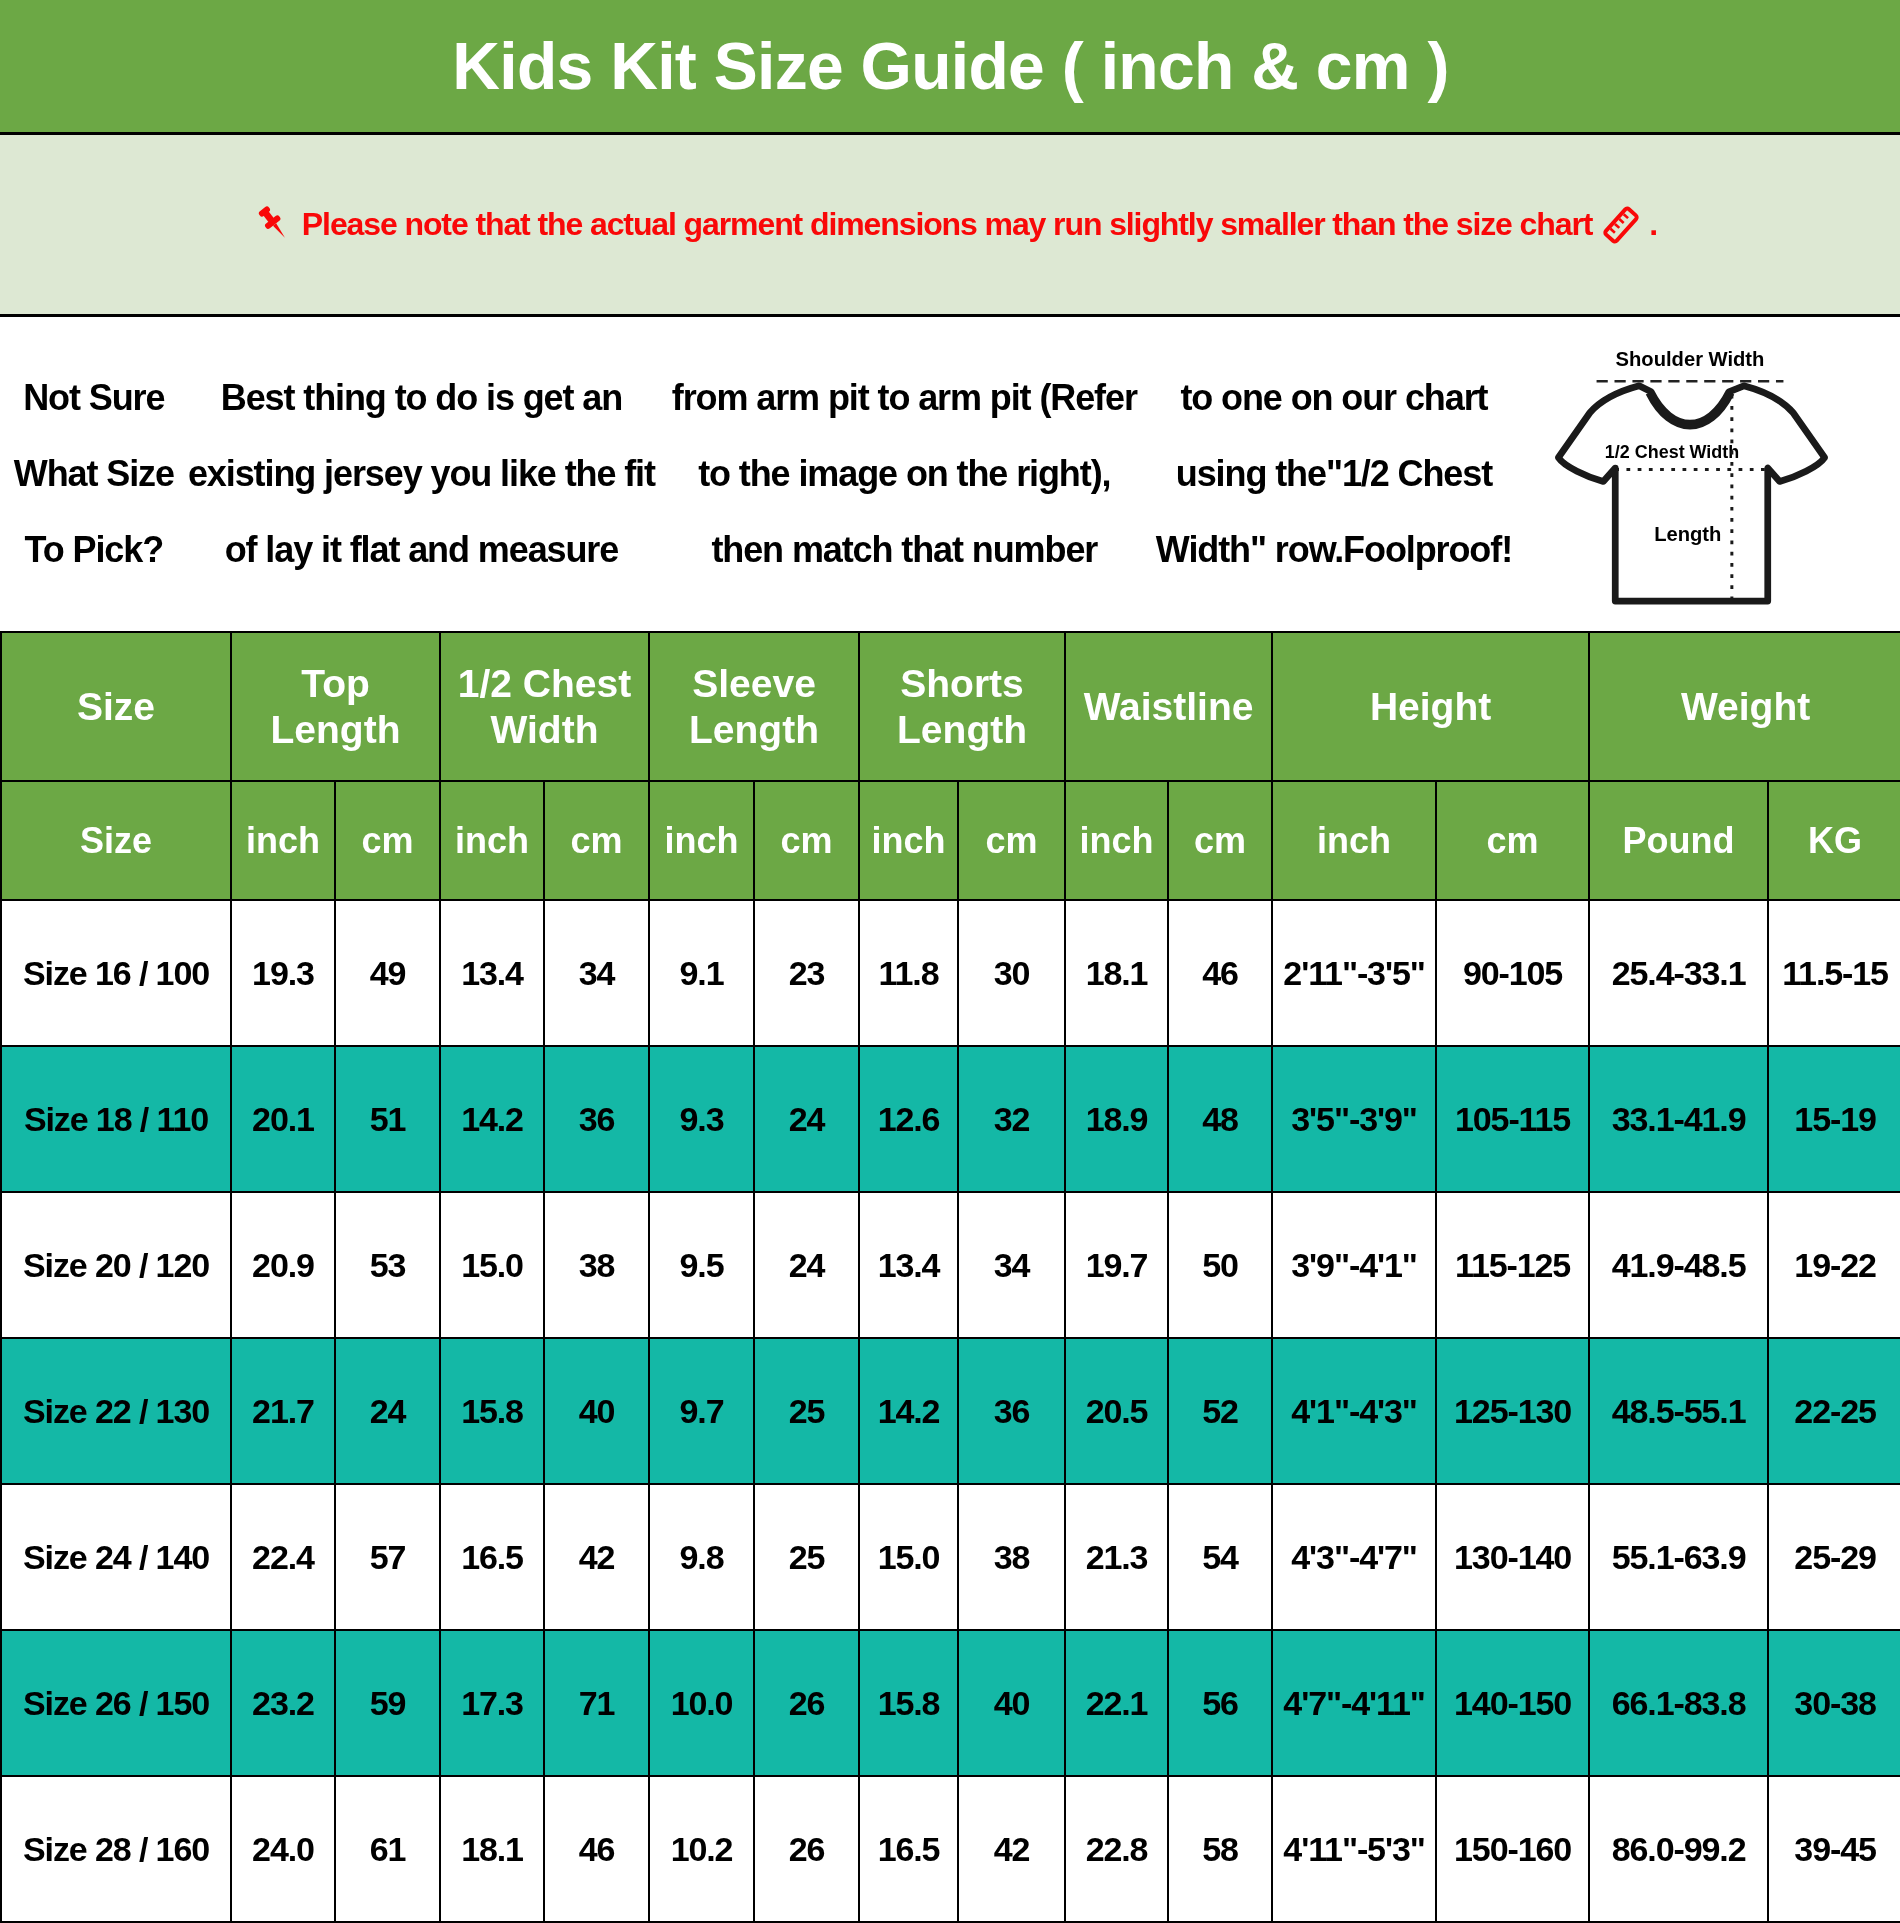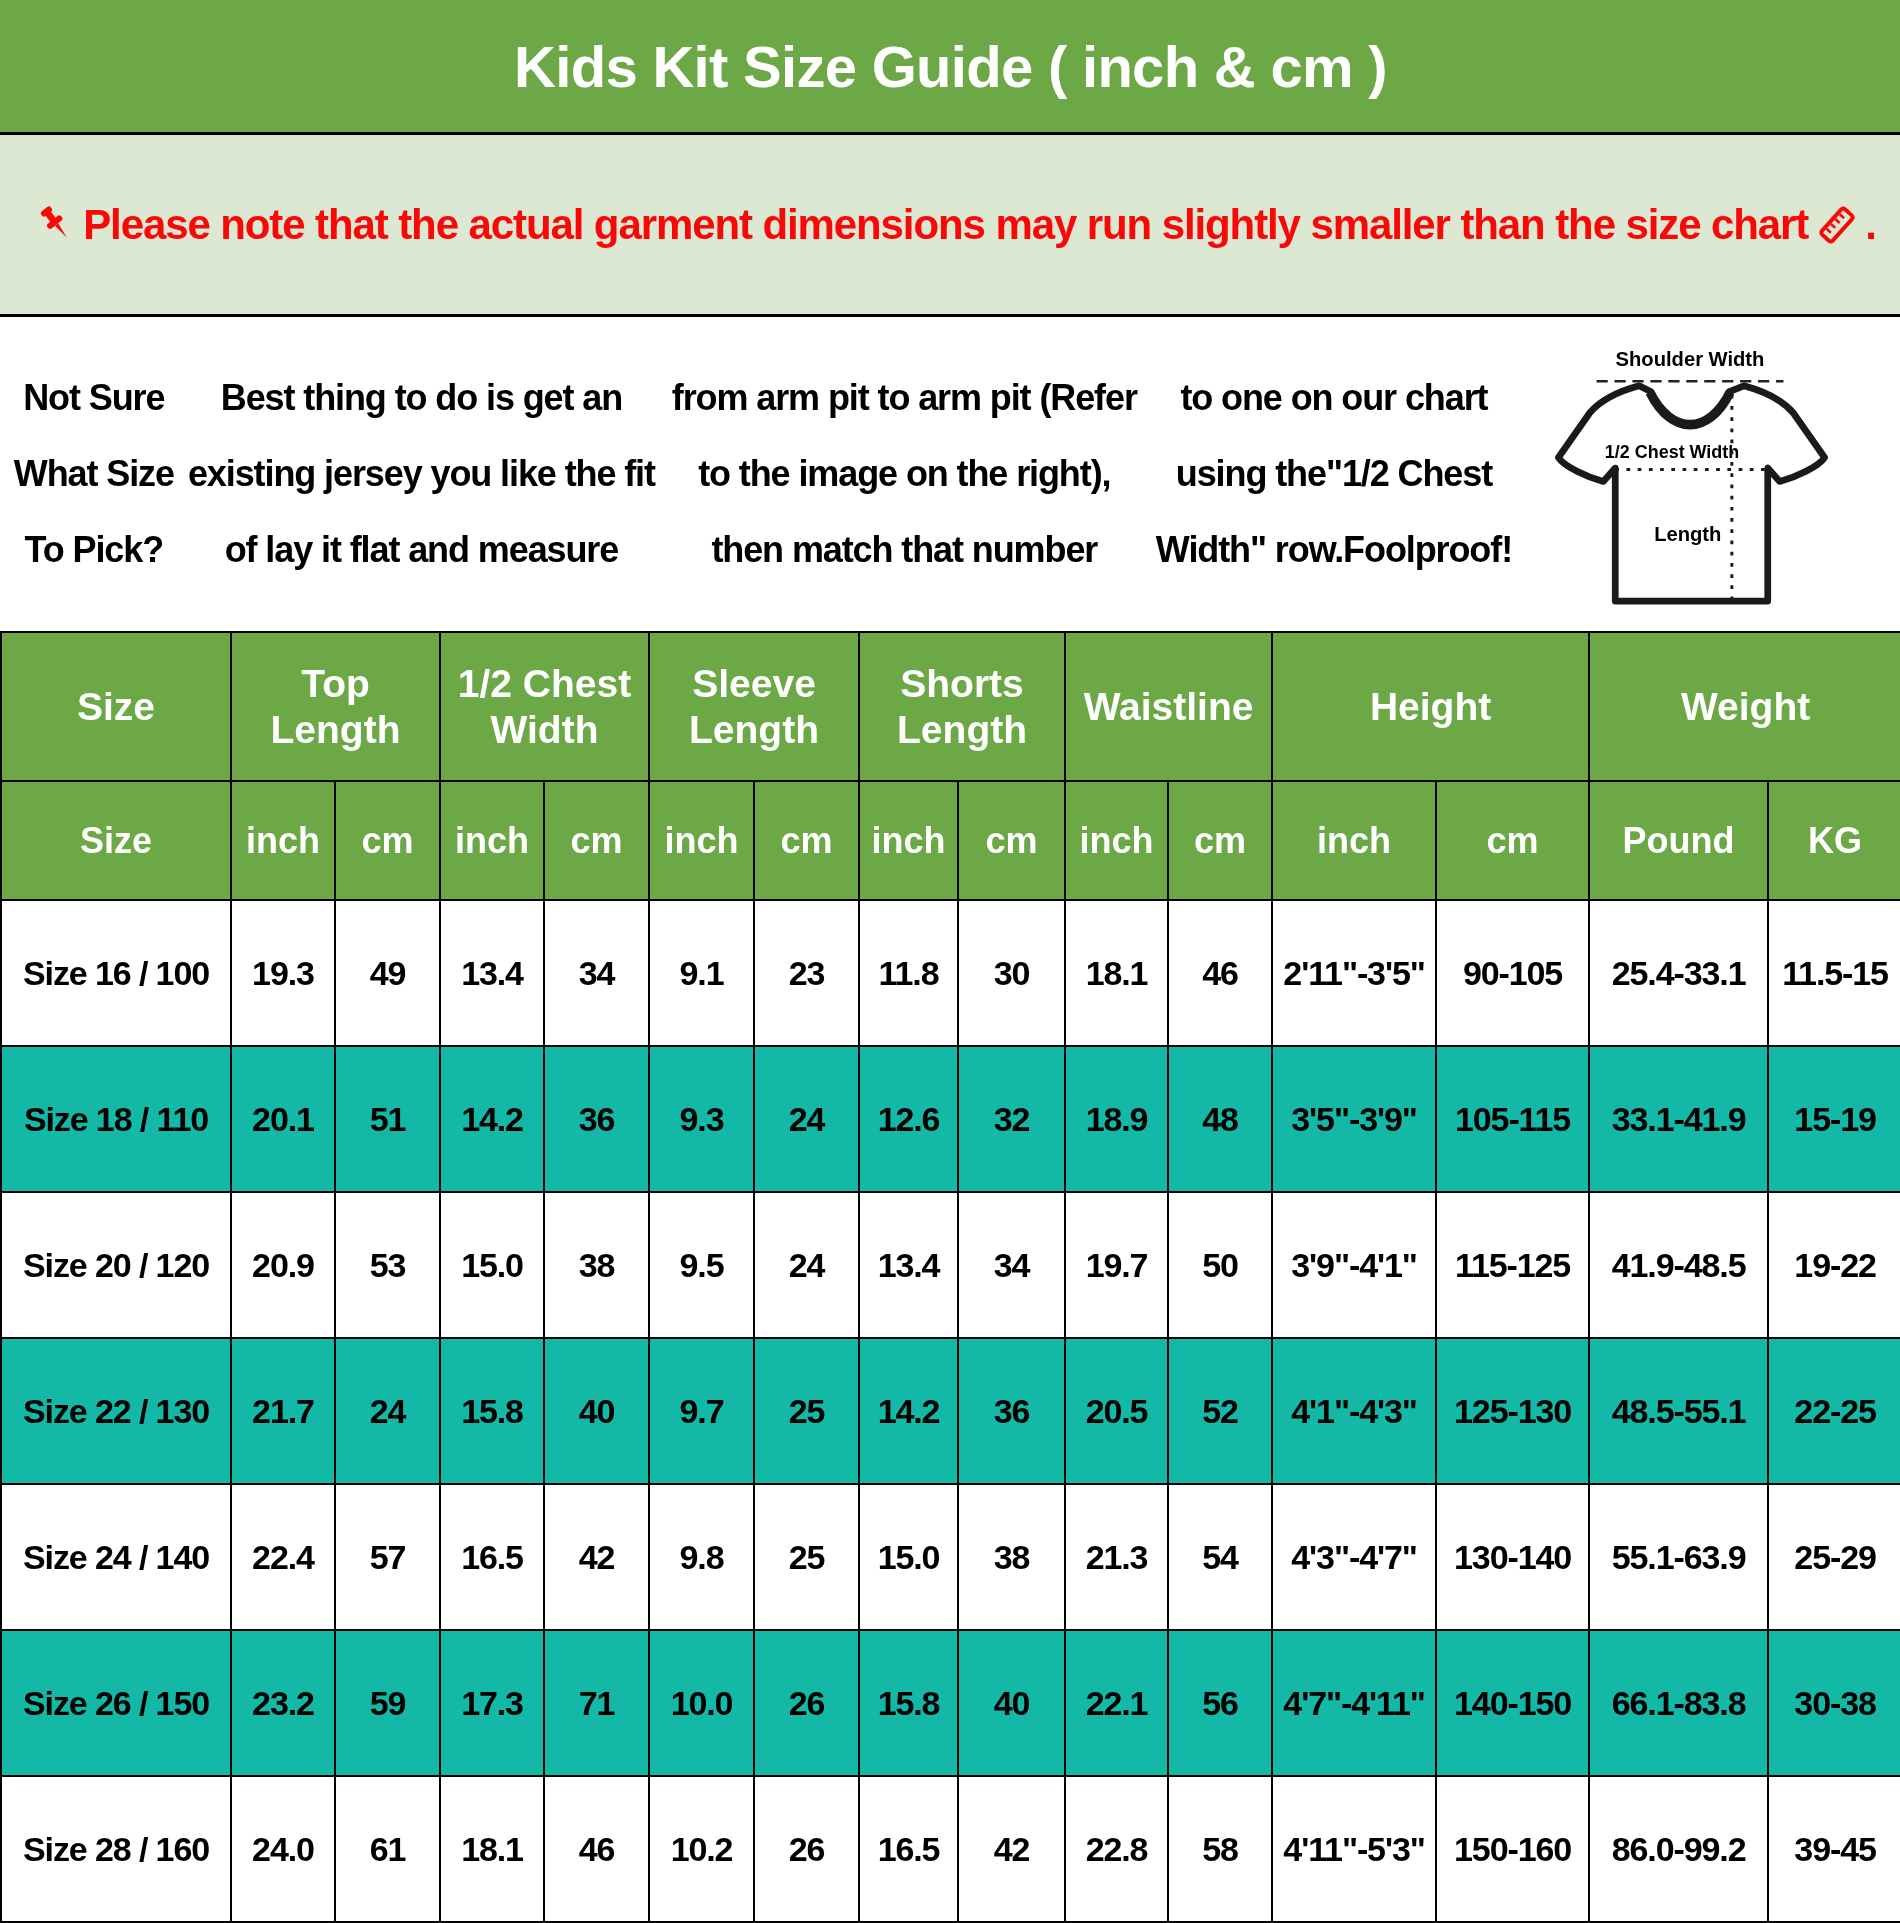--- a/index.html
+++ b/index.html
@@ -3,25 +3,25 @@
 <meta charset="utf-8">
 <style>
   html,body{margin:0;padding:0;}
   body{
     width:1901px;height:1923px;overflow:hidden;background:#fff;
     font-family:"Liberation Sans","DejaVu Sans",sans-serif;font-weight:bold;color:#000;
   }
   
   .title-bar{height:132px;background:#6ca845;border-bottom:3.7px solid #000;
     display:flex;align-items:center;justify-content:center;}
-  .title-bar h1{margin:0;color:#fff;font-size:58px;letter-spacing:-0.7px;font-weight:bold;}
+  .title-bar h1{margin:0;color:#fff;font-size:66px;letter-spacing:-0.7px;font-weight:bold;}
   
   .note-bar{height:179px;background:#dde8d3;border-bottom:3.7px solid #000;
     display:flex;flex-direction:column;align-items:center;justify-content:center;}
-  .note-line{color:#f90808;font-size:42px;line-height:79px;letter-spacing:-1.1px;
+  .note-line{color:#f90808;font-size:32px;line-height:79px;letter-spacing:-1.1px;
     white-space:nowrap;display:flex;align-items:center;}
   .note-line svg{margin:0 7.5px;flex:0 0 auto;}
   
   .info-section{height:314px;background:#fff;display:flex;align-items:center;}
   .info-text{flex:1;display:flex;flex-direction:row;justify-content:center;
     text-align:center;font-size:36px;line-height:76px;letter-spacing:-1.1px;padding-left:7.5px;}
   .shirt-wrap{width:344px;flex:0 0 auto;padding-right:35px;}
   
   table{width:1901px;table-layout:fixed;border-collapse:collapse;}
   th,td{border:2.2px solid #000;text-align:center;vertical-align:middle;padding:0;overflow:hidden;}

